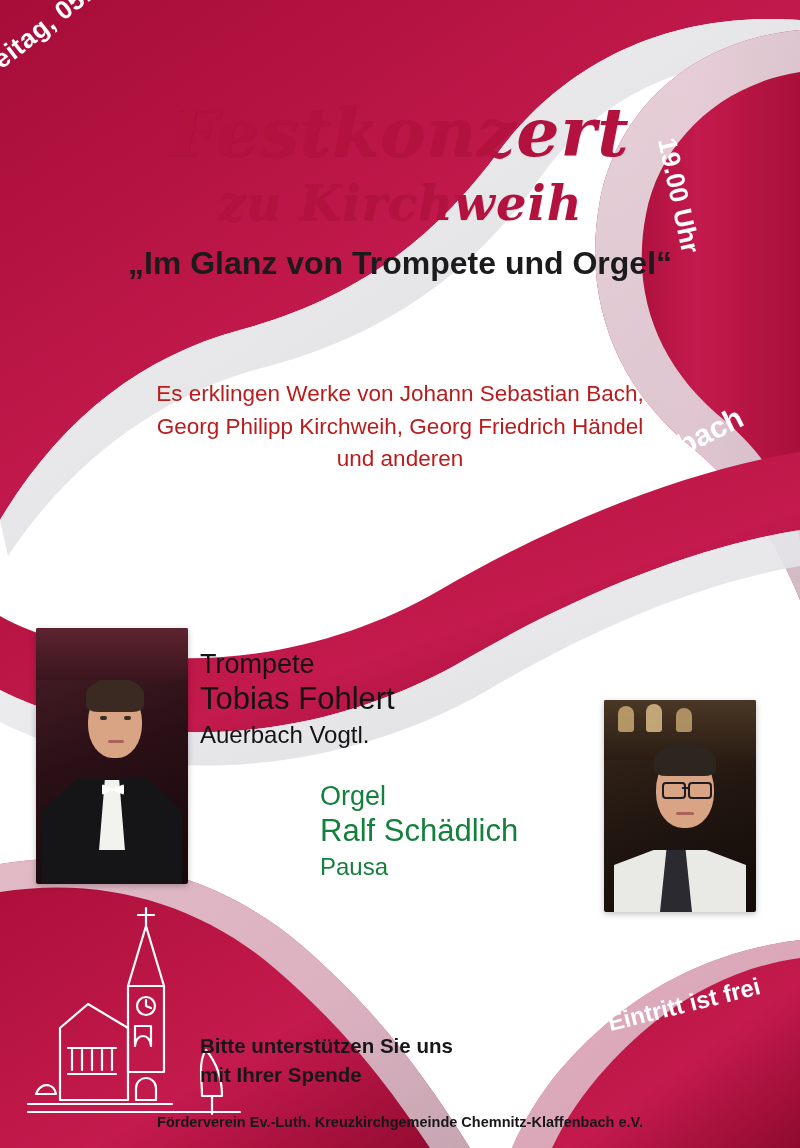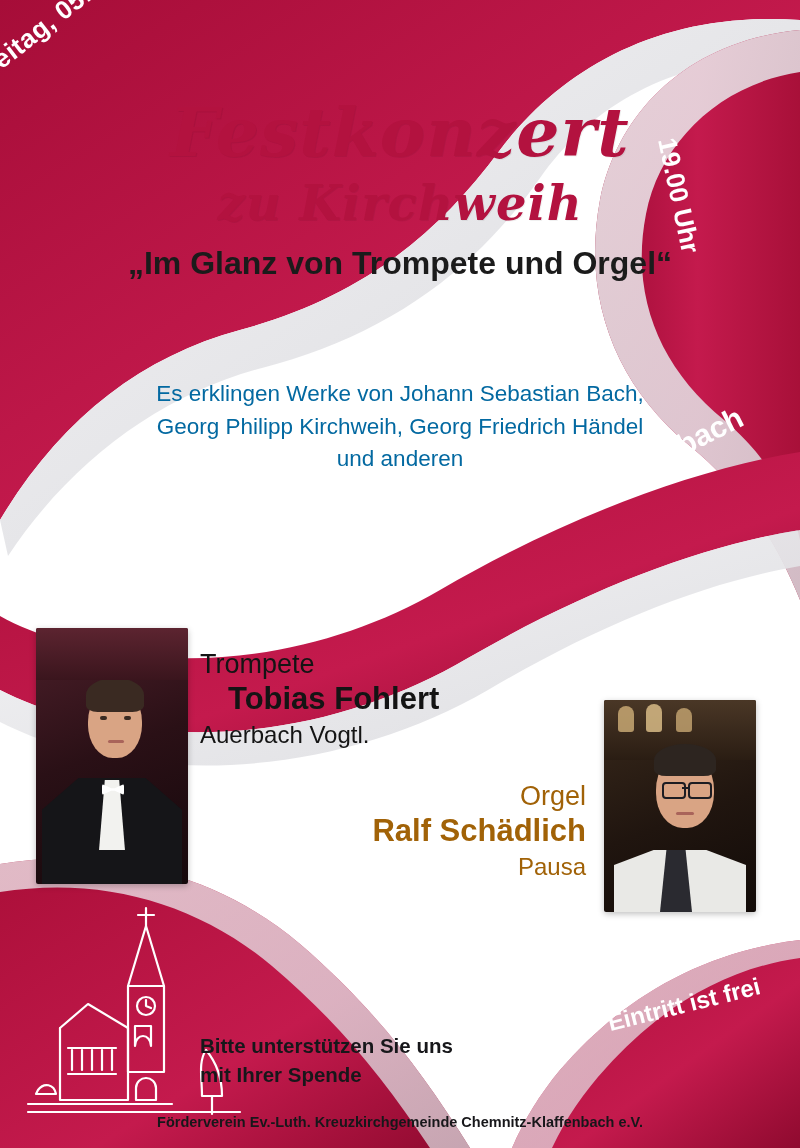--- a/index.html
+++ b/index.html
@@ -114,21 +114,21 @@
   }
 
   .program {
     position: absolute;
     left: 60px;
     top: 378px;
     width: 680px;
     text-align: center;
     font-size: 22.5px;
     line-height: 1.45;
-    color: #0369a1;
+    color: #b91c1c;
   }
 
   
   .photo {
     position: absolute;
     border-radius: 2px;
     overflow: hidden;
     box-shadow: 0 2px 6px rgba(0,0,0,0.25);
   }
   .photo-trumpet {
@@ -184,33 +184,31 @@
     left: 200px;
     top: 648px;
     text-align: left;
     color: #141414;
   }
   .perf-organ {
     position: absolute;
     left: 320px;
     top: 780px;
     width: 266px;
-    text-align: right;
-    color: #a16207;
+    color: #15803d;
   }
   .perf-role {
     font-size: 27px;
     font-weight: 400;
     line-height: 1.2;
   }
   .perf-name {
     font-size: 31px;
-    font-weight: 700;
+    font-weight: 400;
     line-height: 1.25;
-    margin-left: 28px;
   }
   .perf-city {
     font-size: 24px;
     font-weight: 400;
     line-height: 1.3;
   }
 
   
   .donate {
     position: absolute;

